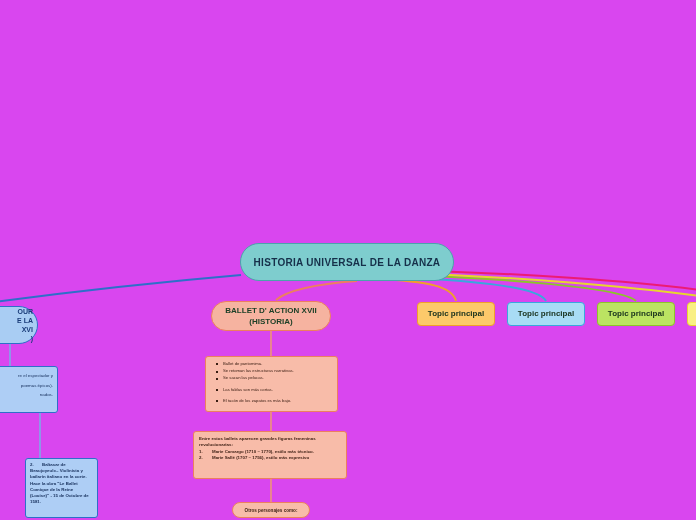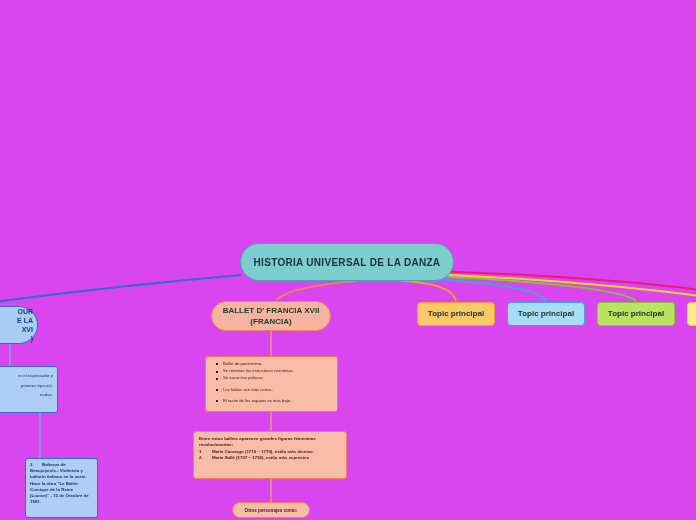--- a/index.html
+++ b/index.html
@@ -252,21 +252,21 @@
     <p>nados.</p>
   </div>
 
   <div class="box box-blue" id="left-box-lower">
     <p>
       <span class="num">2.</span><span>Baltasar de Beaujoyeulx.- Violinista y bailarín italiano en la corte. Hace la obra "Le Ballet Comique de la Reine (Louise)"  - 15 de Octubre de 1581.</span>
     </p>
   </div>
 
   <div class="node pill-salmon">
-    <span>BALLET D' FRANCIA XVII (FRANCIA)</span>
+    <span>BALLET D' ACTION XVII (HISTORIA)</span>
   </div>
 
   <div class="box box-salmon" id="bullets-box">
     <ul>
       <li>Ballet de pantomima.</li>
       <li>Se retoman las estructuras narrativas.</li>
       <li>Se sacan las pelucas.</li>
       <li class="gap">Las faldas son más cortas.</li>
       <li class="gap">El tacón de los zapatos es más  bajo.</li>
     </ul>

